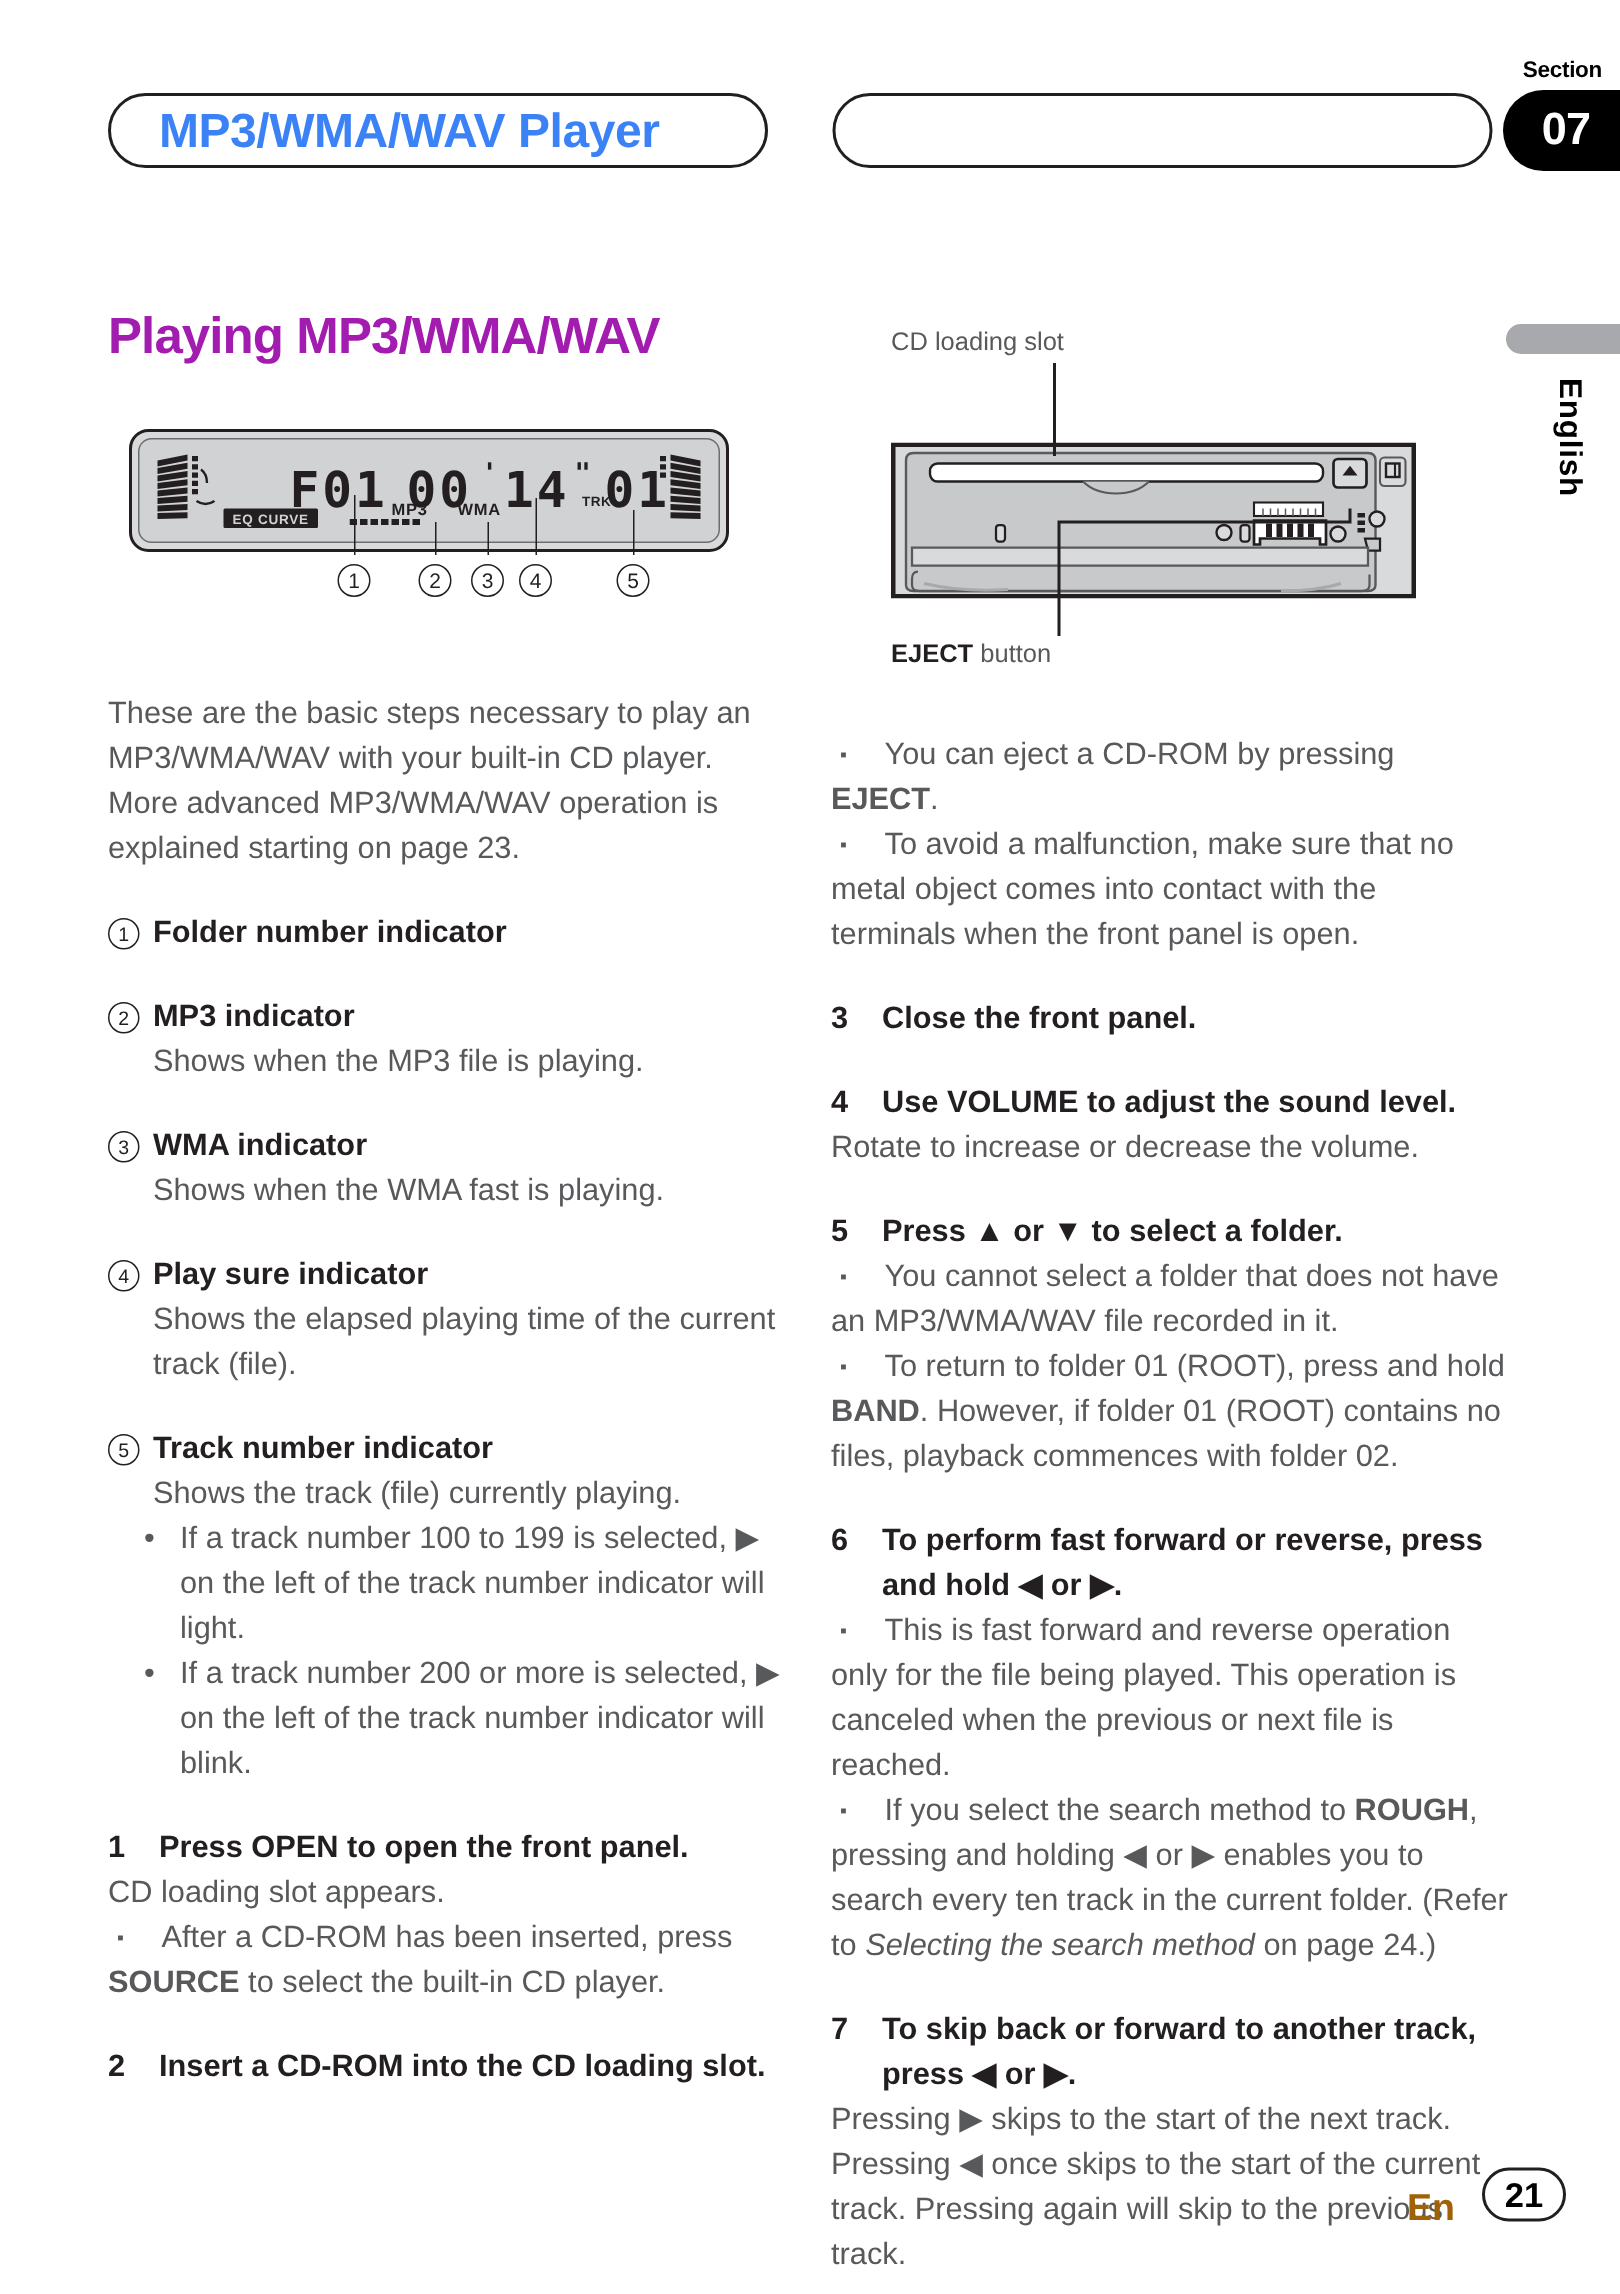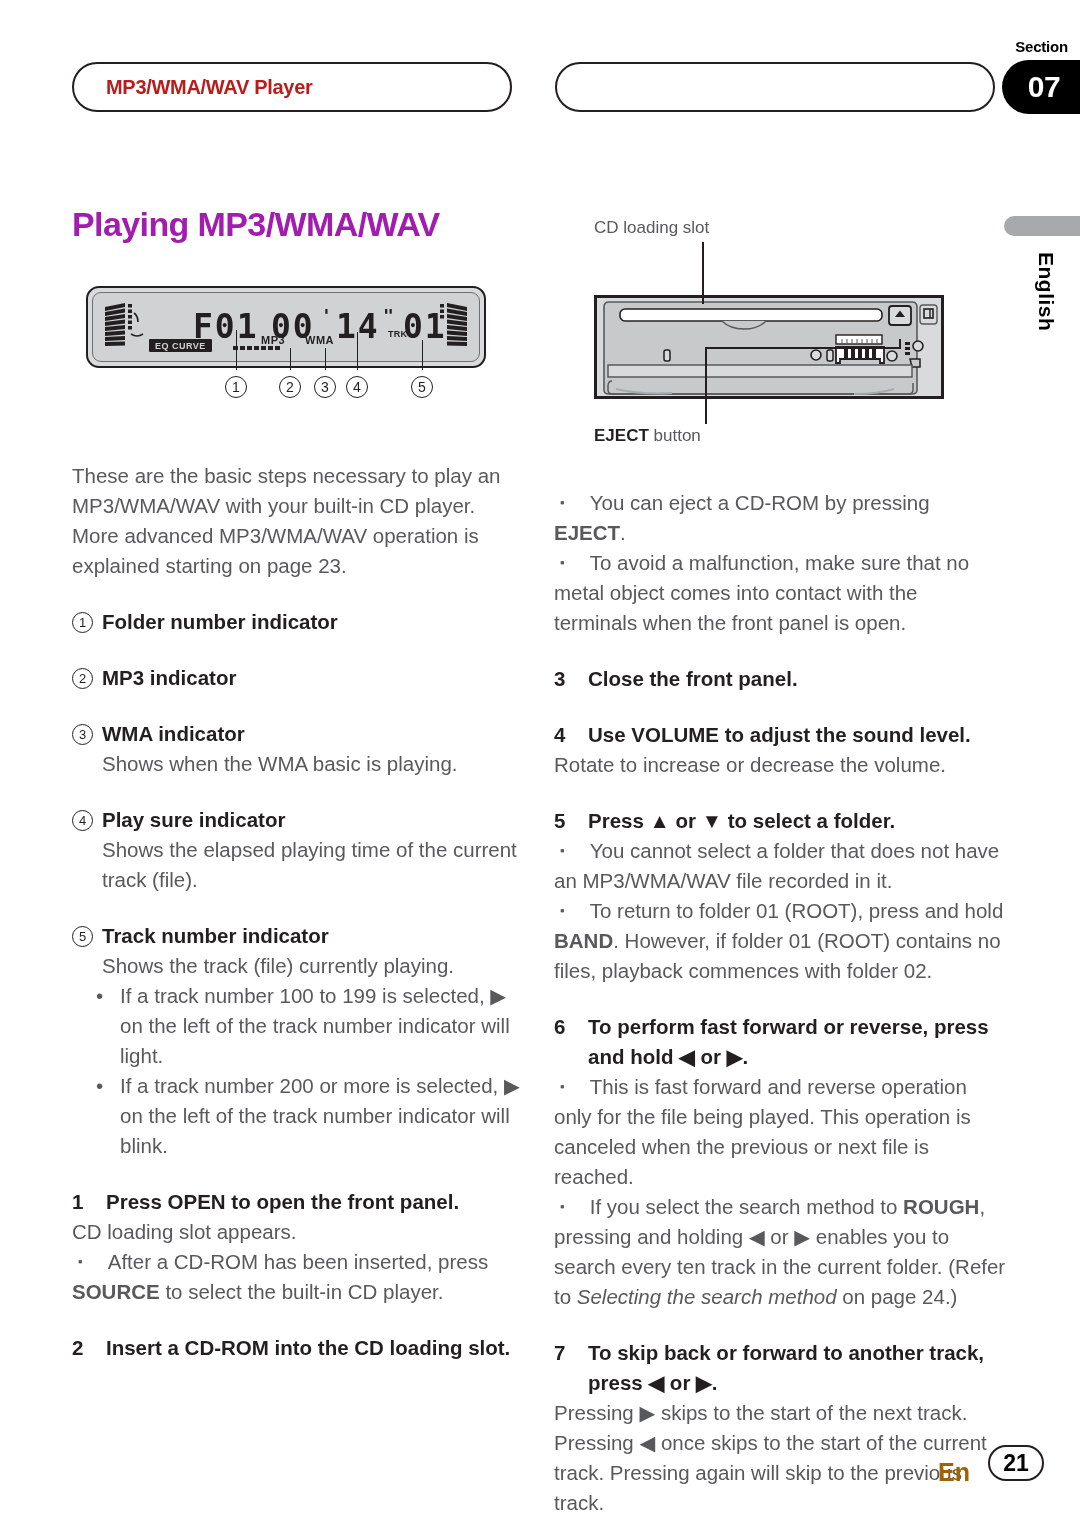--- a/index.html
+++ b/index.html
@@ -15,22 +15,22 @@
   
   .hdr-pill {
     position: absolute; top: 62px; height: 50px;
     border: 2px solid #231f20; border-radius: 26px;
     background: #fff;
     display: flex; align-items: center;
   }
   #hdr-left { left: 72px; width: 440px; padding-left: 32px; }
   #hdr-right { left: 555px; width: 440px; }
   .hdr-title {
-    font-size: 20px; font-weight: bold; letter-spacing: -0.3px;
-    color: #b91c1c;
+    font-size: 32px; font-weight: bold; letter-spacing: -0.3px;
+    color: #3b82f6;
   }
   .section-word {
     position: absolute; right: 12px; top: 38px;
     font-size: 15px; font-weight: bold; color: #000;
     letter-spacing: -0.2px;
   }
   .section-tab {
     position: absolute; right: 0px; top: 60px;
     width: 78px; height: 54px;
     background: #000;
@@ -360,28 +360,29 @@
       <span class="ind-circle">1</span>
       <span>Folder number indicator</span>
     </div>
 
     <div class="gap"></div>
 
     <div class="ind-head">
       <span class="ind-circle">2</span>
       <span>MP3 indicator</span>
     </div>
+    <p class="ind-body">Shows when the MP3 file is playing.</p>
 
     <div class="gap"></div>
 
     <div class="ind-head">
       <span class="ind-circle">3</span>
       <span>WMA indicator</span>
     </div>
-    <p class="ind-body">Shows when the WMA basic is playing.</p>
+    <p class="ind-body">Shows when the WMA fast is playing.</p>
 
     <div class="gap"></div>
 
     <div class="ind-head">
       <span class="ind-circle">4</span>
       <span>Play sure indicator</span>
     </div>
     <p class="ind-body">Shows the elapsed playing time of the current track (file).</p>
 
     <div class="gap"></div>

